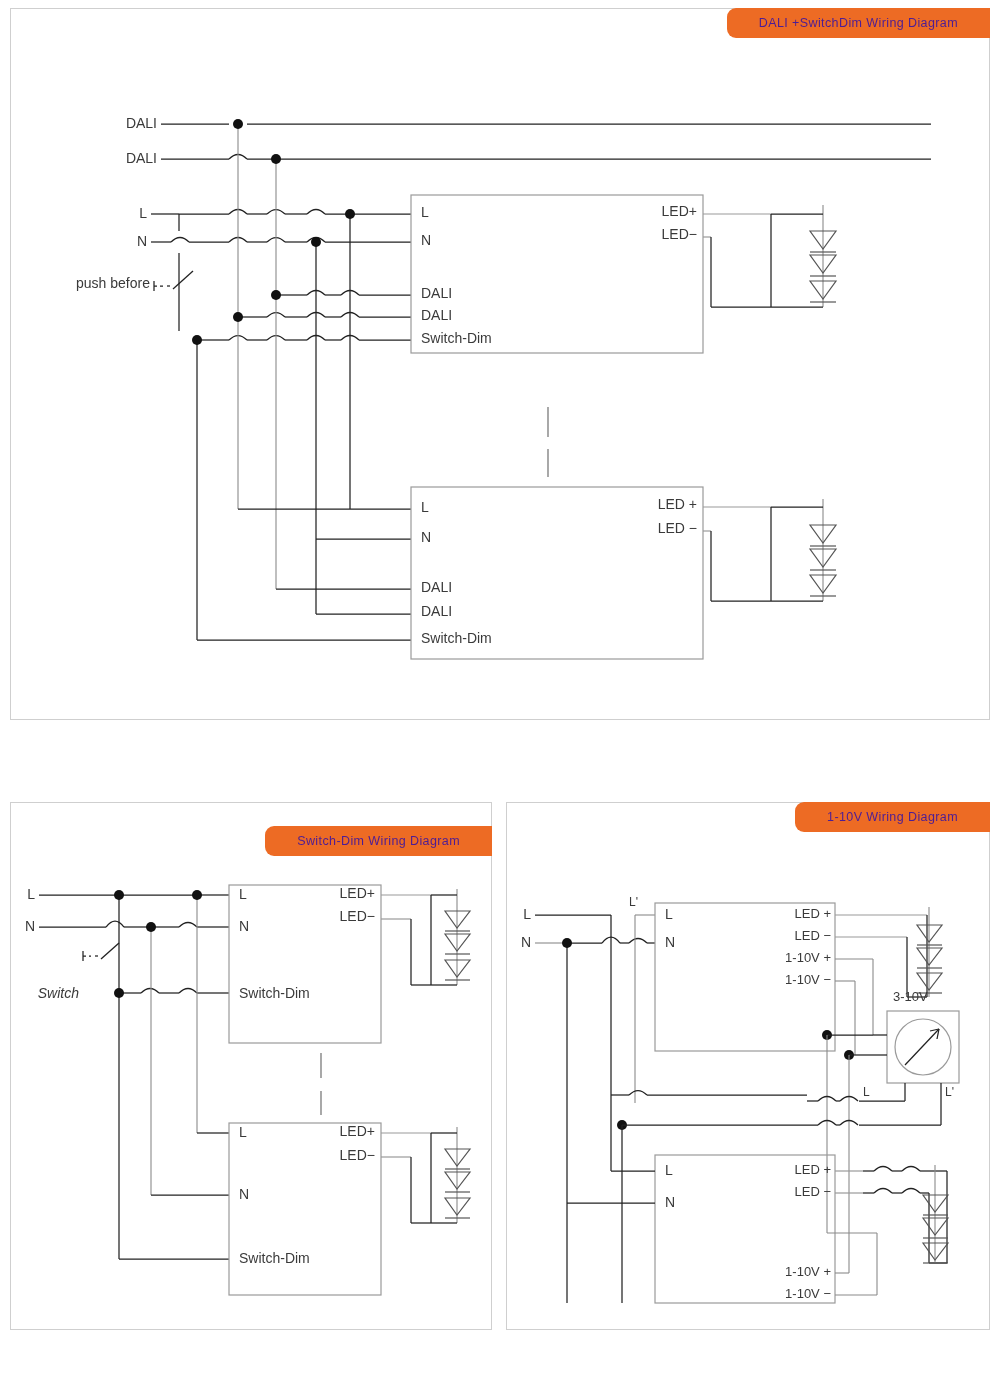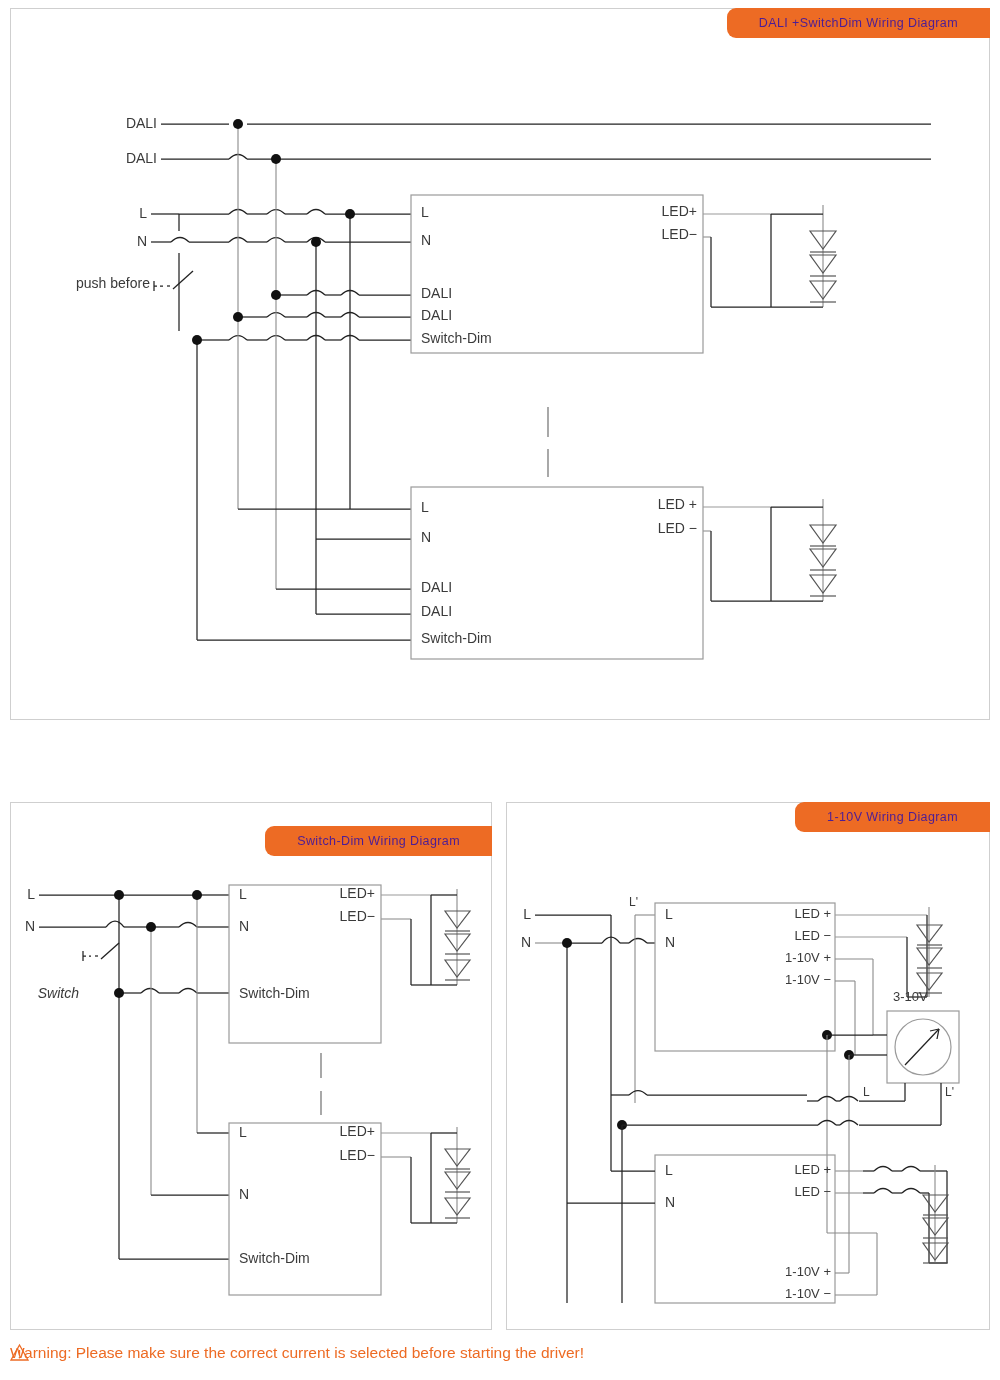--- a/index.html
+++ b/index.html
@@ -448,22 +448,14 @@
     <span class="lbl xs" style="left:438px; top:282px;">L'</span>
 
     <span class="lbl" style="left:158px; top:359px;">L</span>
     <span class="lbl" style="left:158px; top:391px;">N</span>
     <span class="lbl r sm" style="left:324px; top:359px;">LED +</span>
     <span class="lbl r sm" style="left:324px; top:381px;">LED −</span>
     <span class="lbl r sm" style="left:324px; top:461px;">1-10V +</span>
     <span class="lbl r sm" style="left:324px; top:483px;">1-10V −</span>
   </div>
 
-  <div id="warning">
-    <svg class="tri" width="19" height="17" viewBox="0 0 19 17">
-      <path d="M9.5 1 L18 16 L1 16 Z" fill="none" stroke="#ED6B24" stroke-width="1.3"></path>
-      <path d="M9.5 6 L9.5 11.5" stroke="#ED6B24" stroke-width="1.3"></path>
-      <circle cx="9.5" cy="13.6" r="0.85" fill="#ED6B24"></circle>
-    </svg>
-    <span>Warning: Please make sure the correct current is selected before starting the driver!</span>
-  </div>
 
 </div>
 
 </body></html>

